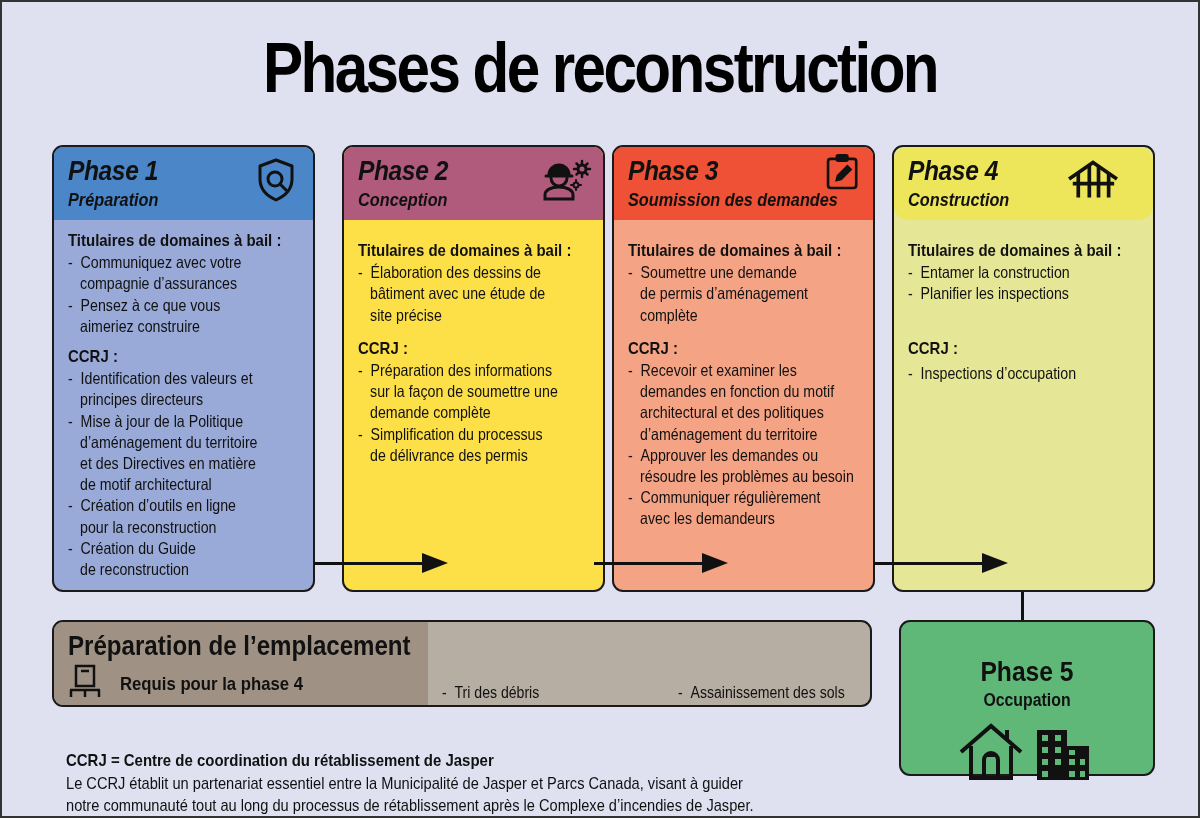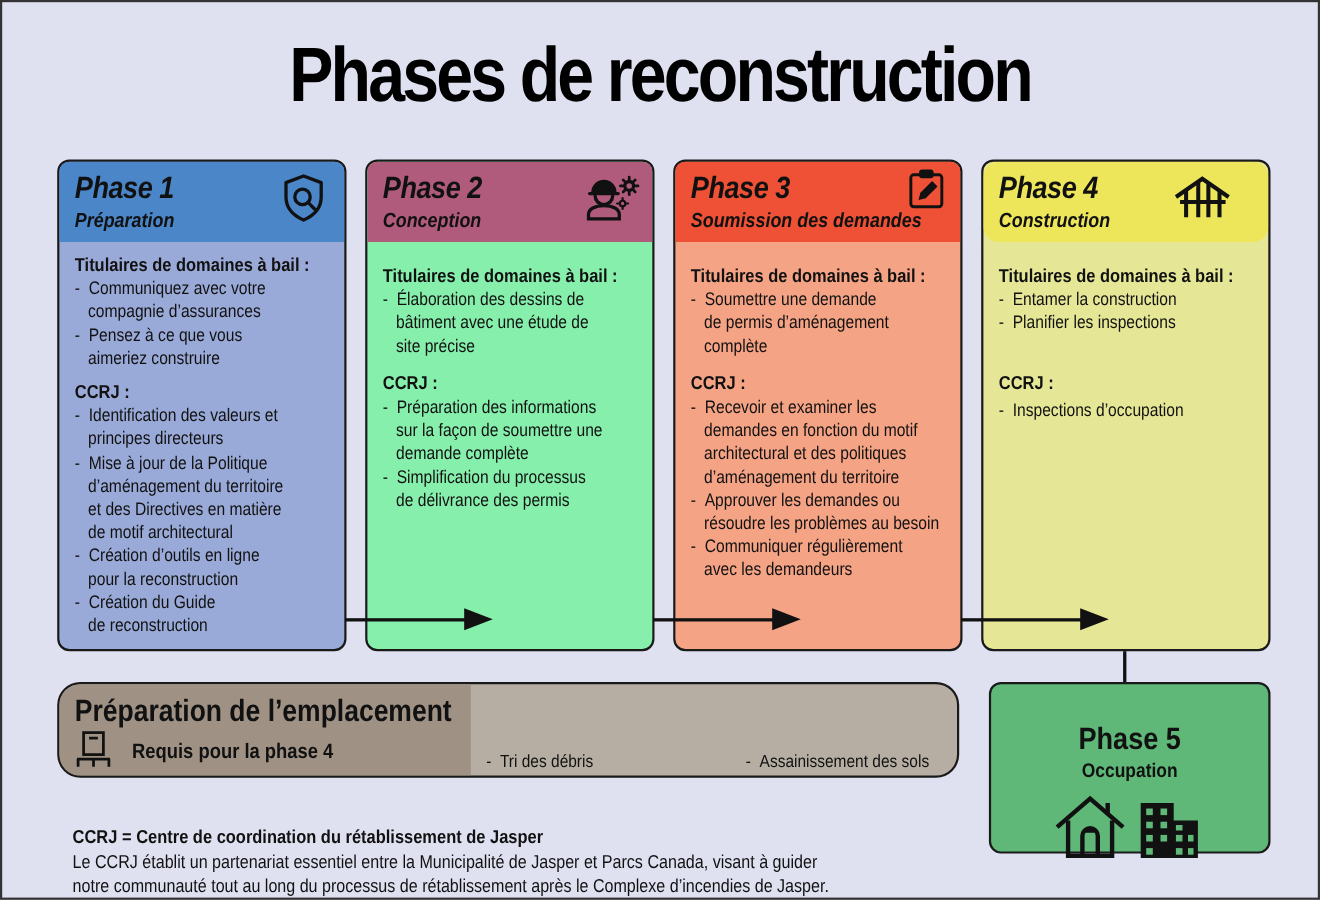--- a/index.html
+++ b/index.html
@@ -32,39 +32,39 @@
   .section-h.ccrj { margin-top: 9px; }
   ul.items { list-style: none; }
   ul.items li {
     padding-left: 14px; text-indent: -14px; white-space: nowrap;
     transform: scaleX(0.86); transform-origin: left;
   }
   ul.items li::before { content: "-\00a0\00a0"; }
   
   #p1 { left: 50px; background: #9aaad8; }
   #p1 .phase-header { background: #4a86c8; }
-  #p2 { left: 330px; background: #86efac; }
+  #p2 { left: 340px; background: #fde047; }
   #p2 .phase-header { background: #b05b7b; }
   #p3 { left: 610px; background: #f5a385; }
   #p3 .phase-header { background: #ee5135; }
   #p4 { left: 890px; background: #e6e796; }
   #p4 .phase-header { background: #eee65a; border-radius: 14px; }
   .arrow { position: absolute; height: 3px; background: #111; top: 560px; }
   .arrow::after {
     content: ""; position: absolute; right: -8px; top: -9px;
     border-left: 26px solid #111; border-top: 10.5px solid transparent; border-bottom: 10.5px solid transparent;
   }
   .down-arrow { position: absolute; left: 1019px; top: 590px; width: 3px; height: 40px; background: #111; }
   .down-arrow::after {
     content: ""; position: absolute; left: -9px; bottom: -18px;
     border-top: 24px solid #111; border-left: 10.5px solid transparent; border-right: 10.5px solid transparent;
   }
   .site-prep {
     position: absolute; left: 50px; top: 618px; width: 820px; height: 87px;
-    border: 2.5px solid #1a1a1a; border-radius: 21px; overflow: hidden; display: flex;
+    border: 2.5px solid #1a1a1a; border-radius: 11px; overflow: hidden; display: flex;
     background: #b6aea3;
   }
   .site-left { width: 374px; background: #9f9285; padding: 8px 0 0 14px; position: relative; }
   .site-title { font-weight: bold; font-size: 28px; line-height: 32px; white-space: nowrap; display:block; transform: scaleX(0.86); transform-origin: left; }
   .site-req { font-weight: bold; font-size: 19px; position: absolute; left: 66px; top: 51px; white-space: nowrap; transform: scaleX(0.88); transform-origin: left; }
   .site-icon { position: absolute; left: 14px; top: 42px; width: 34px; height: 34px; }
   .site-right { flex: 1; display: flex; padding: 18px 0 0 14px; font-size: 16px; line-height: 26px; margin-top: 40px; }
   .site-col { width: 236px; }
   .site-col li { list-style: none; white-space: nowrap; transform: scaleX(0.88); transform-origin: left; }
   .site-col li::before { content: "-\00a0\00a0"; }

